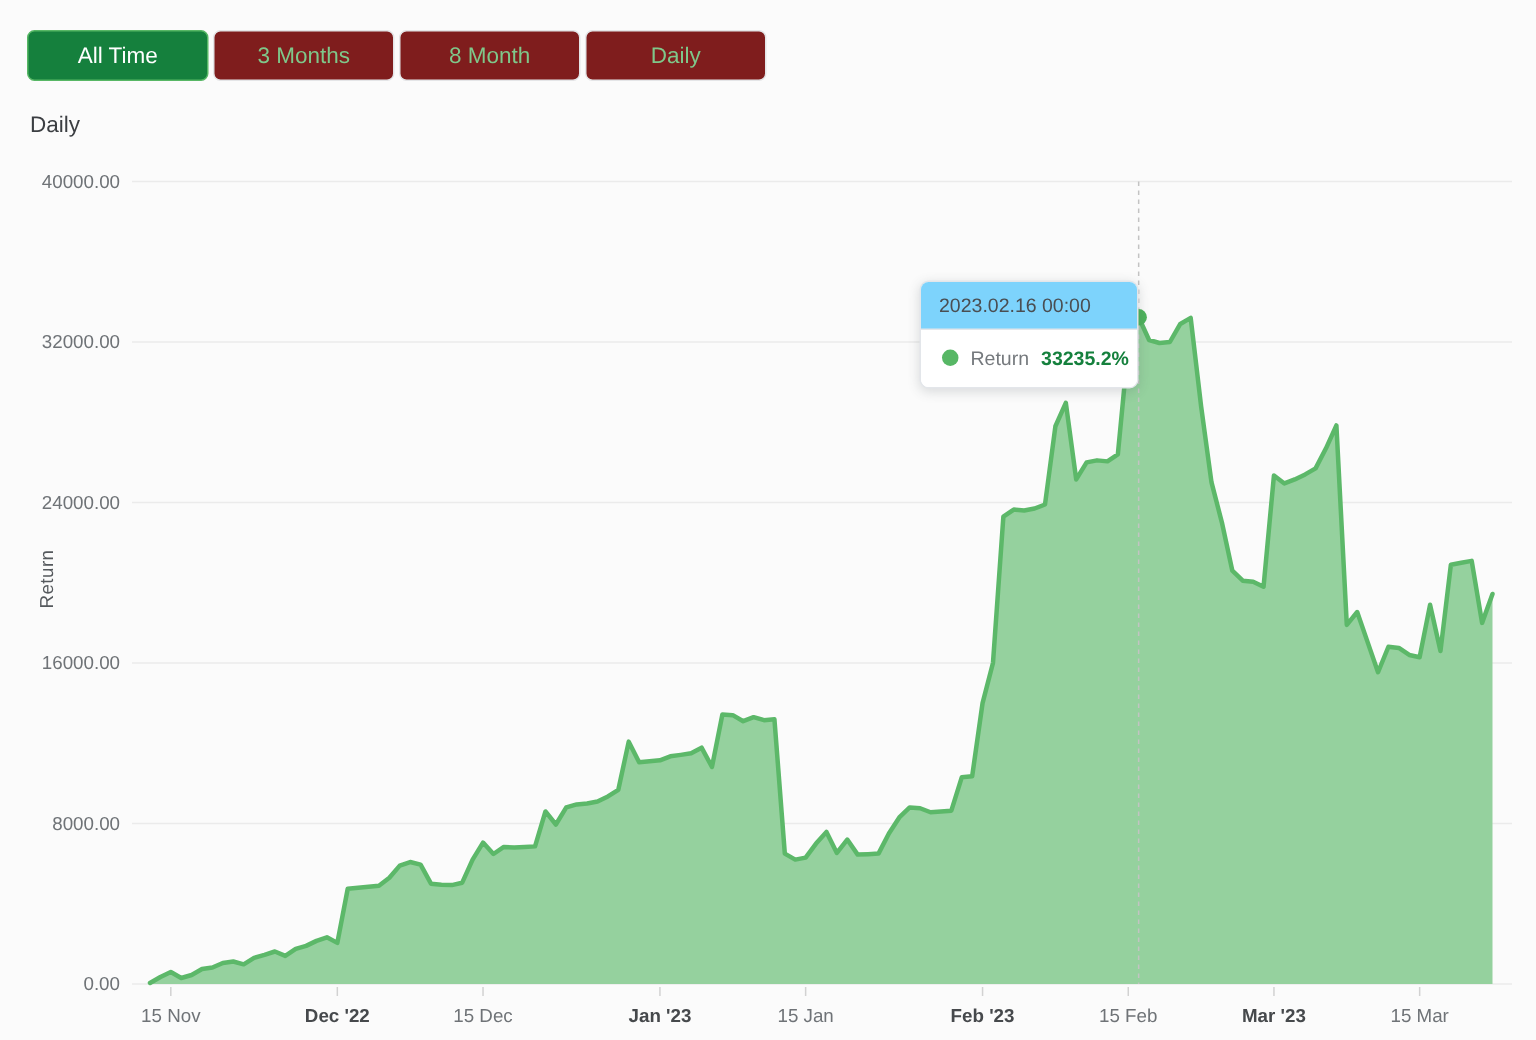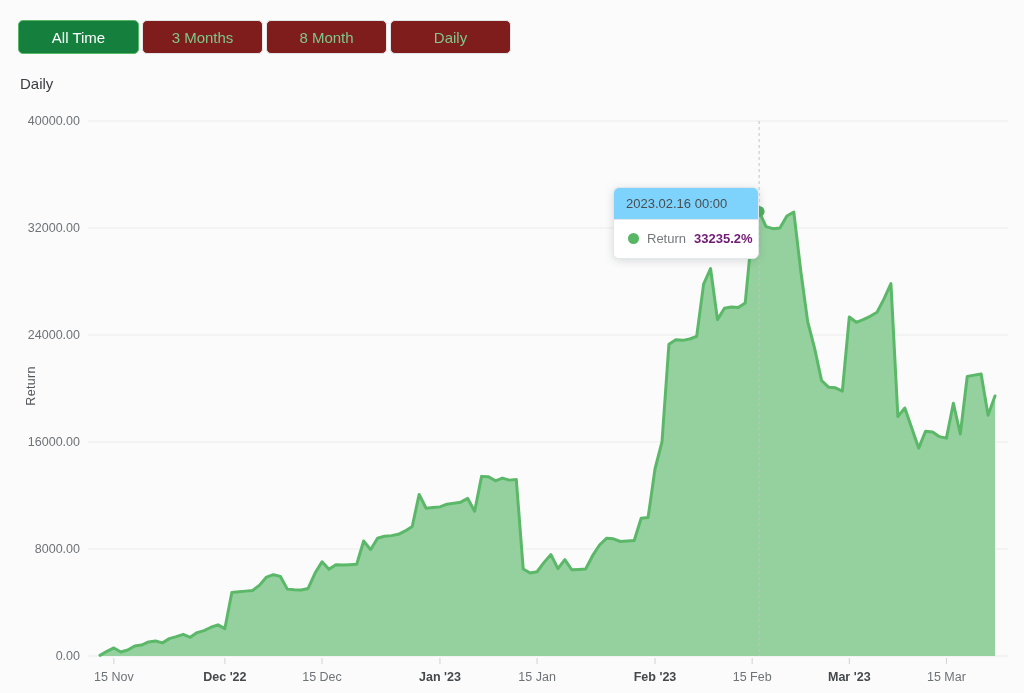--- a/index.html
+++ b/index.html
@@ -8,21 +8,21 @@
   .filter-btn{width:121px;height:34px;border-radius:5px;font-size:15px;border:1px solid #e4e5e7;background:#7f1d1d;color:#7fc78a;cursor:pointer;font-family:"Liberation Sans",sans-serif;padding:0}
   .filter-btn.active{background:#15803d;border-color:#57b765;color:#ffffff}
   .freq{position:absolute;left:20px;top:75px;font-size:15px;color:#3b3e42}
   .y-title{position:absolute;left:31px;top:386px;transform:translate(-50%,-50%) rotate(-90deg);font-size:12.5px;color:#55595d;letter-spacing:.3px;white-space:nowrap}
   svg.chart{position:absolute;left:0;top:0}
   .tooltip{position:absolute;left:613px;top:187px;width:144px;border-radius:6px;background:#ffffff;border:1px solid #e3e6ea;box-shadow:0 2px 8px rgba(60,70,80,.18);overflow:hidden;z-index:5}
   .tt-head{height:31px;line-height:31px;background:#7dd3fc;border-bottom:1px solid #e3e6ea;color:#4a4e52;font-size:13px;padding:0 12px;white-space:nowrap}
   .tt-body{display:flex;align-items:center;gap:8px;padding:11px 12px 12px 14px;font-size:13px;background:#ffffff}
   .dot{width:11px;height:11px;border-radius:50%;background:#57b765;display:inline-block;flex:0 0 auto}
   .tt-label{color:#75797d}
-  .tt-value{color:#701a75;font-weight:bold}
+  .tt-value{color:#15803d;font-weight:bold}
 </style>
 </head>
 <body>
 
 <div>
 
   <div class="filters">
       <button class="filter-btn active">All Time</button>
       <button class="filter-btn">3 Months</button>
       <button class="filter-btn">8 Month</button>

